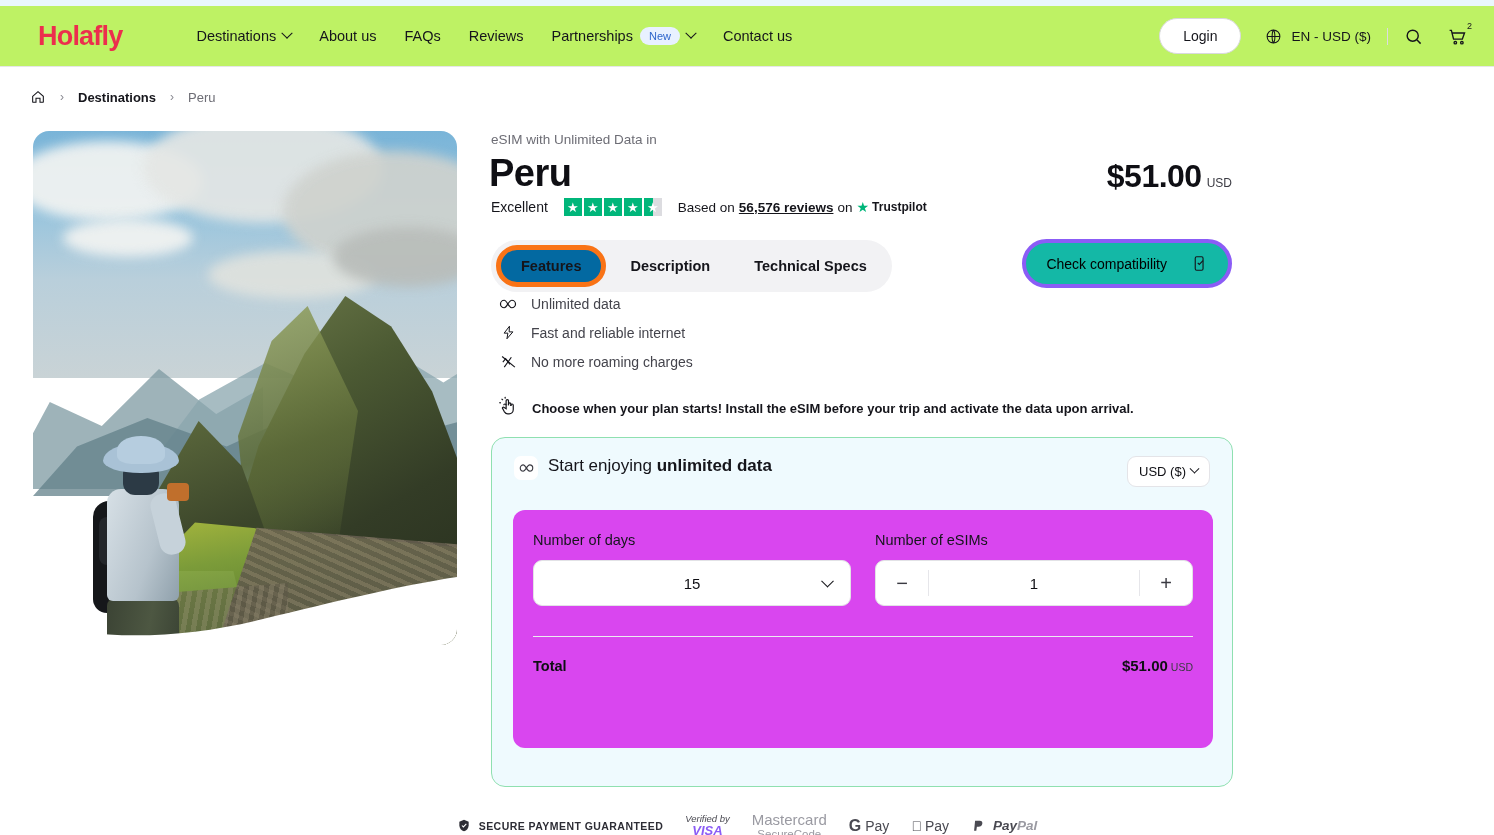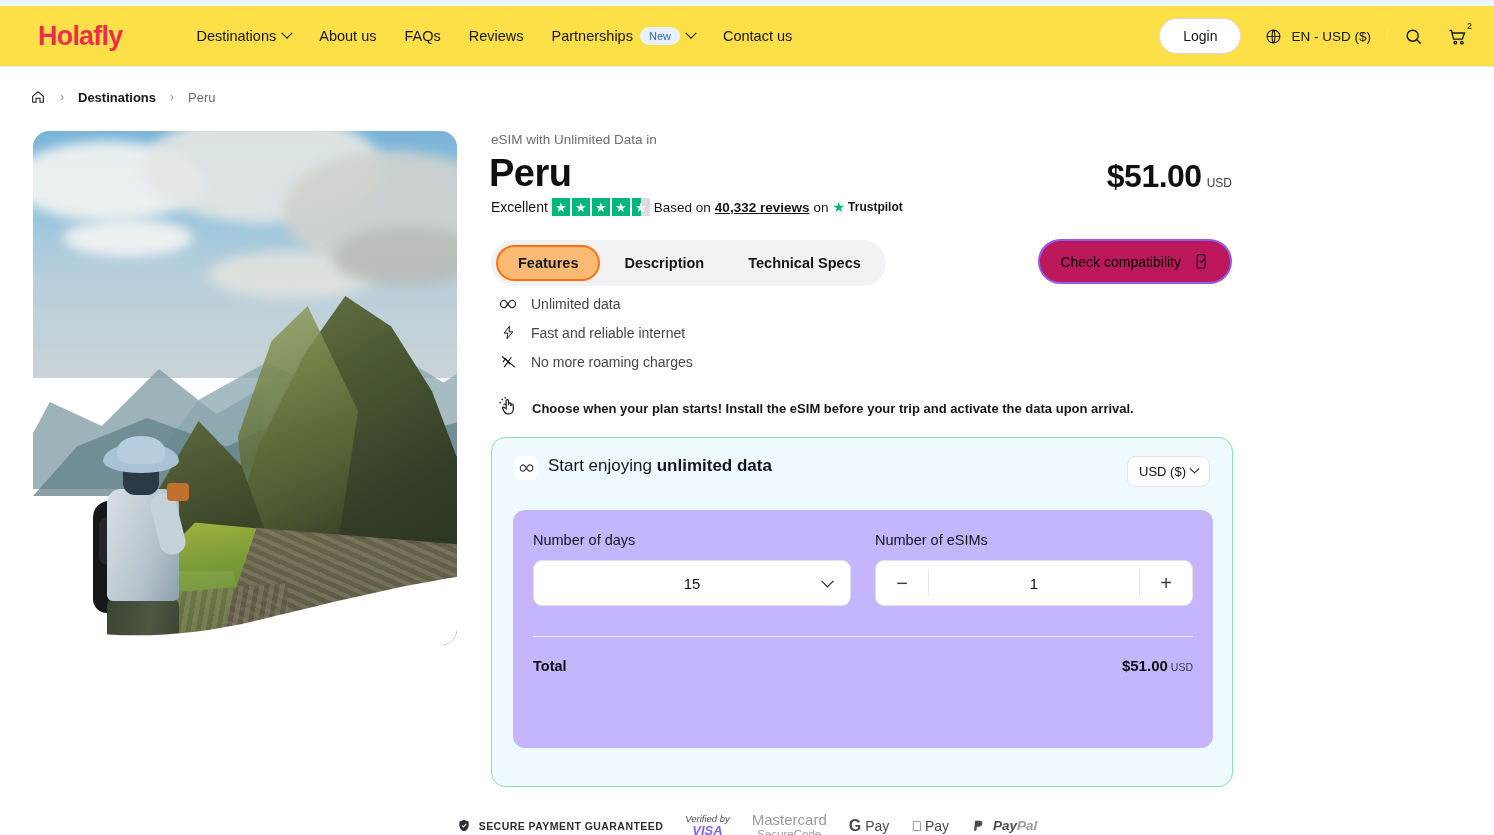--- a/index.html
+++ b/index.html
@@ -11,21 +11,21 @@
     overflow: hidden;
   }
   .page { position: relative; width: 1494px; height: 835px; background:#fff; }
 
   
   .top-strip { height: 6px; background: #eaf7fd; width: 100%; }
 
   
   .header {
     height: 61px; width: 100%;
-    background: #fde047;
+    background: #bef264;
     border-bottom: 1px solid #e6e6e8;
     display: flex; align-items: center;
     padding: 0 26px 0 38px;
   }
   .logo {
     font-size: 27px; font-weight: bold; color: #ec2e4d;
     letter-spacing: -0.8px; margin-right: 60px;
     font-family: "Liberation Sans", sans-serif;
     position: relative;
   }
@@ -198,21 +198,21 @@
   .h-legsplit {
     position:absolute; left:58px; top:195px; width:6px; height:88px; background:#2b3127;
   }
   .hero-wave {
     position:absolute; left:0; bottom:0; width:100%; height:78px; z-index:5;
   }
 
   
   .eyebrow { position:absolute; left:491px; top:132px; font-size:13.5px; color:#6d6d75; }
   .title { position:absolute; left:489px; top:152px; font-size:38px; font-weight:bold; letter-spacing:-.5px; }
-  .rating { position:absolute; left:491px; top:198px; display:flex; align-items:center; gap:4px; }
+  .rating { position:absolute; left:491px; top:198px; display:flex; align-items:center; gap:16px; }
   .rating-word { font-size:14px; font-weight:500; color:#15151b; }
   .stars { display:flex; gap:2px; }
   .star-box { width:18px; height:18px; background:#00b67a; display:flex; align-items:center; justify-content:center; }
   .star-box.half { background: linear-gradient(90deg,#00b67a 50%, #dcdce0 50%); }
   .star-g { color:#fff; font-size:13px; line-height:1; }
   .based { font-size:13.5px; color:#15151b; display:flex; align-items:center; gap:4px; }
   .reviews-link { font-weight:bold; text-decoration:underline; cursor:pointer; }
   .tp { display:flex; align-items:center; gap:3px; }
   .tp-star { color:#00b67a; font-size:14px; }
   .tp-name { font-size:12px; font-weight:bold; color:#15151b; }
@@ -224,27 +224,27 @@
   
   .tabs {
     position:absolute; left:491px; top:240px;
     background:#f2f2f4; border-radius:26px; padding:5px;
     display:flex; align-items:center; gap:4px;
   }
   .tab {
     font-size:14.5px; font-weight:bold; padding:8px 20px; border-radius:22px;
     cursor:pointer; color:#15151b; white-space:nowrap;
   }
-  .tab.active { background:#fdba74; border:2px solid #f97316; }
+  .tab.active { background:#0369a1; border:5px solid #f97316; }
 
   .compat-btn {
     position:absolute; right:262px; top:239px;
-    border:2px solid #8b5cf6; border-radius:26px; background:#be185d;
+    border:4px solid #8b5cf6; border-radius:26px; background:#14b8a6;
     padding:12px 20px; font-size:14px; font-weight:500; cursor:pointer;
-    display:flex; align-items:center; gap:12px;
+    display:flex; align-items:center; gap:24px;
     font-family:"Liberation Sans", sans-serif;
   }
 
   
   .features { position:absolute; left:499px; top:296px; display:flex; flex-direction:column; gap:12px; }
   .feat { display:flex; align-items:center; gap:14px; }
   .feat-ic { width:18px; display:flex; justify-content:center; }
   .feat-tx { font-size:14px; color:#44444c; }
 
   .notice {
@@ -263,21 +263,21 @@
     display:flex; align-items:center; justify-content:center; margin-right:10px;
   }
   .buy-title { font-size:17px; color:#15151b; }
   .buy-title b { font-weight:bold; }
   .cur-sel {
     margin-left:auto; background:#fff; border:1px solid #e4e4e8; border-radius:9px;
     font-size:13px; padding:7px 11px; display:flex; align-items:center; gap:5px; cursor:pointer;
   }
   .inner-card {
     position:absolute; left:21px; top:72px; width:700px; height:238px;
-    background:#c4b5fd; border-radius:12px; padding:22px 20px;
+    background:#d946ef; border-radius:12px; padding:22px 20px;
   }
   .fields { display:flex; gap:24px; }
   .field { flex:1; }
   .field-label { font-size:14.5px; color:#15151b; margin-bottom:12px; }
   .days-select {
     height:46px; border:1px solid #e2e2e6; border-radius:9px; background:#fff;
     display:flex; align-items:center; justify-content:center; position:relative; cursor:pointer;
     font-size:15px;
   }
   .days-select .dchev {
@@ -462,21 +462,21 @@
         </span>
       <span class="star-box">
           <span class="star-g">★</span>
         </span>
       <span class="star-box half">
           <span class="star-g">★</span>
         </span>
     </span>
     <span class="based">
       <span>Based on</span>
-      <span class="reviews-link">40,332 reviews</span>
+      <span class="reviews-link">56,576 reviews</span>
       <span>on</span>
       <span class="tp">
         <span class="tp-star">★</span>
         <span class="tp-name">Trustpilot</span>
       </span>
     </span>
   </div>
 
   <div class="price-wrap">
     <span class="price-main">$51.00</span>

